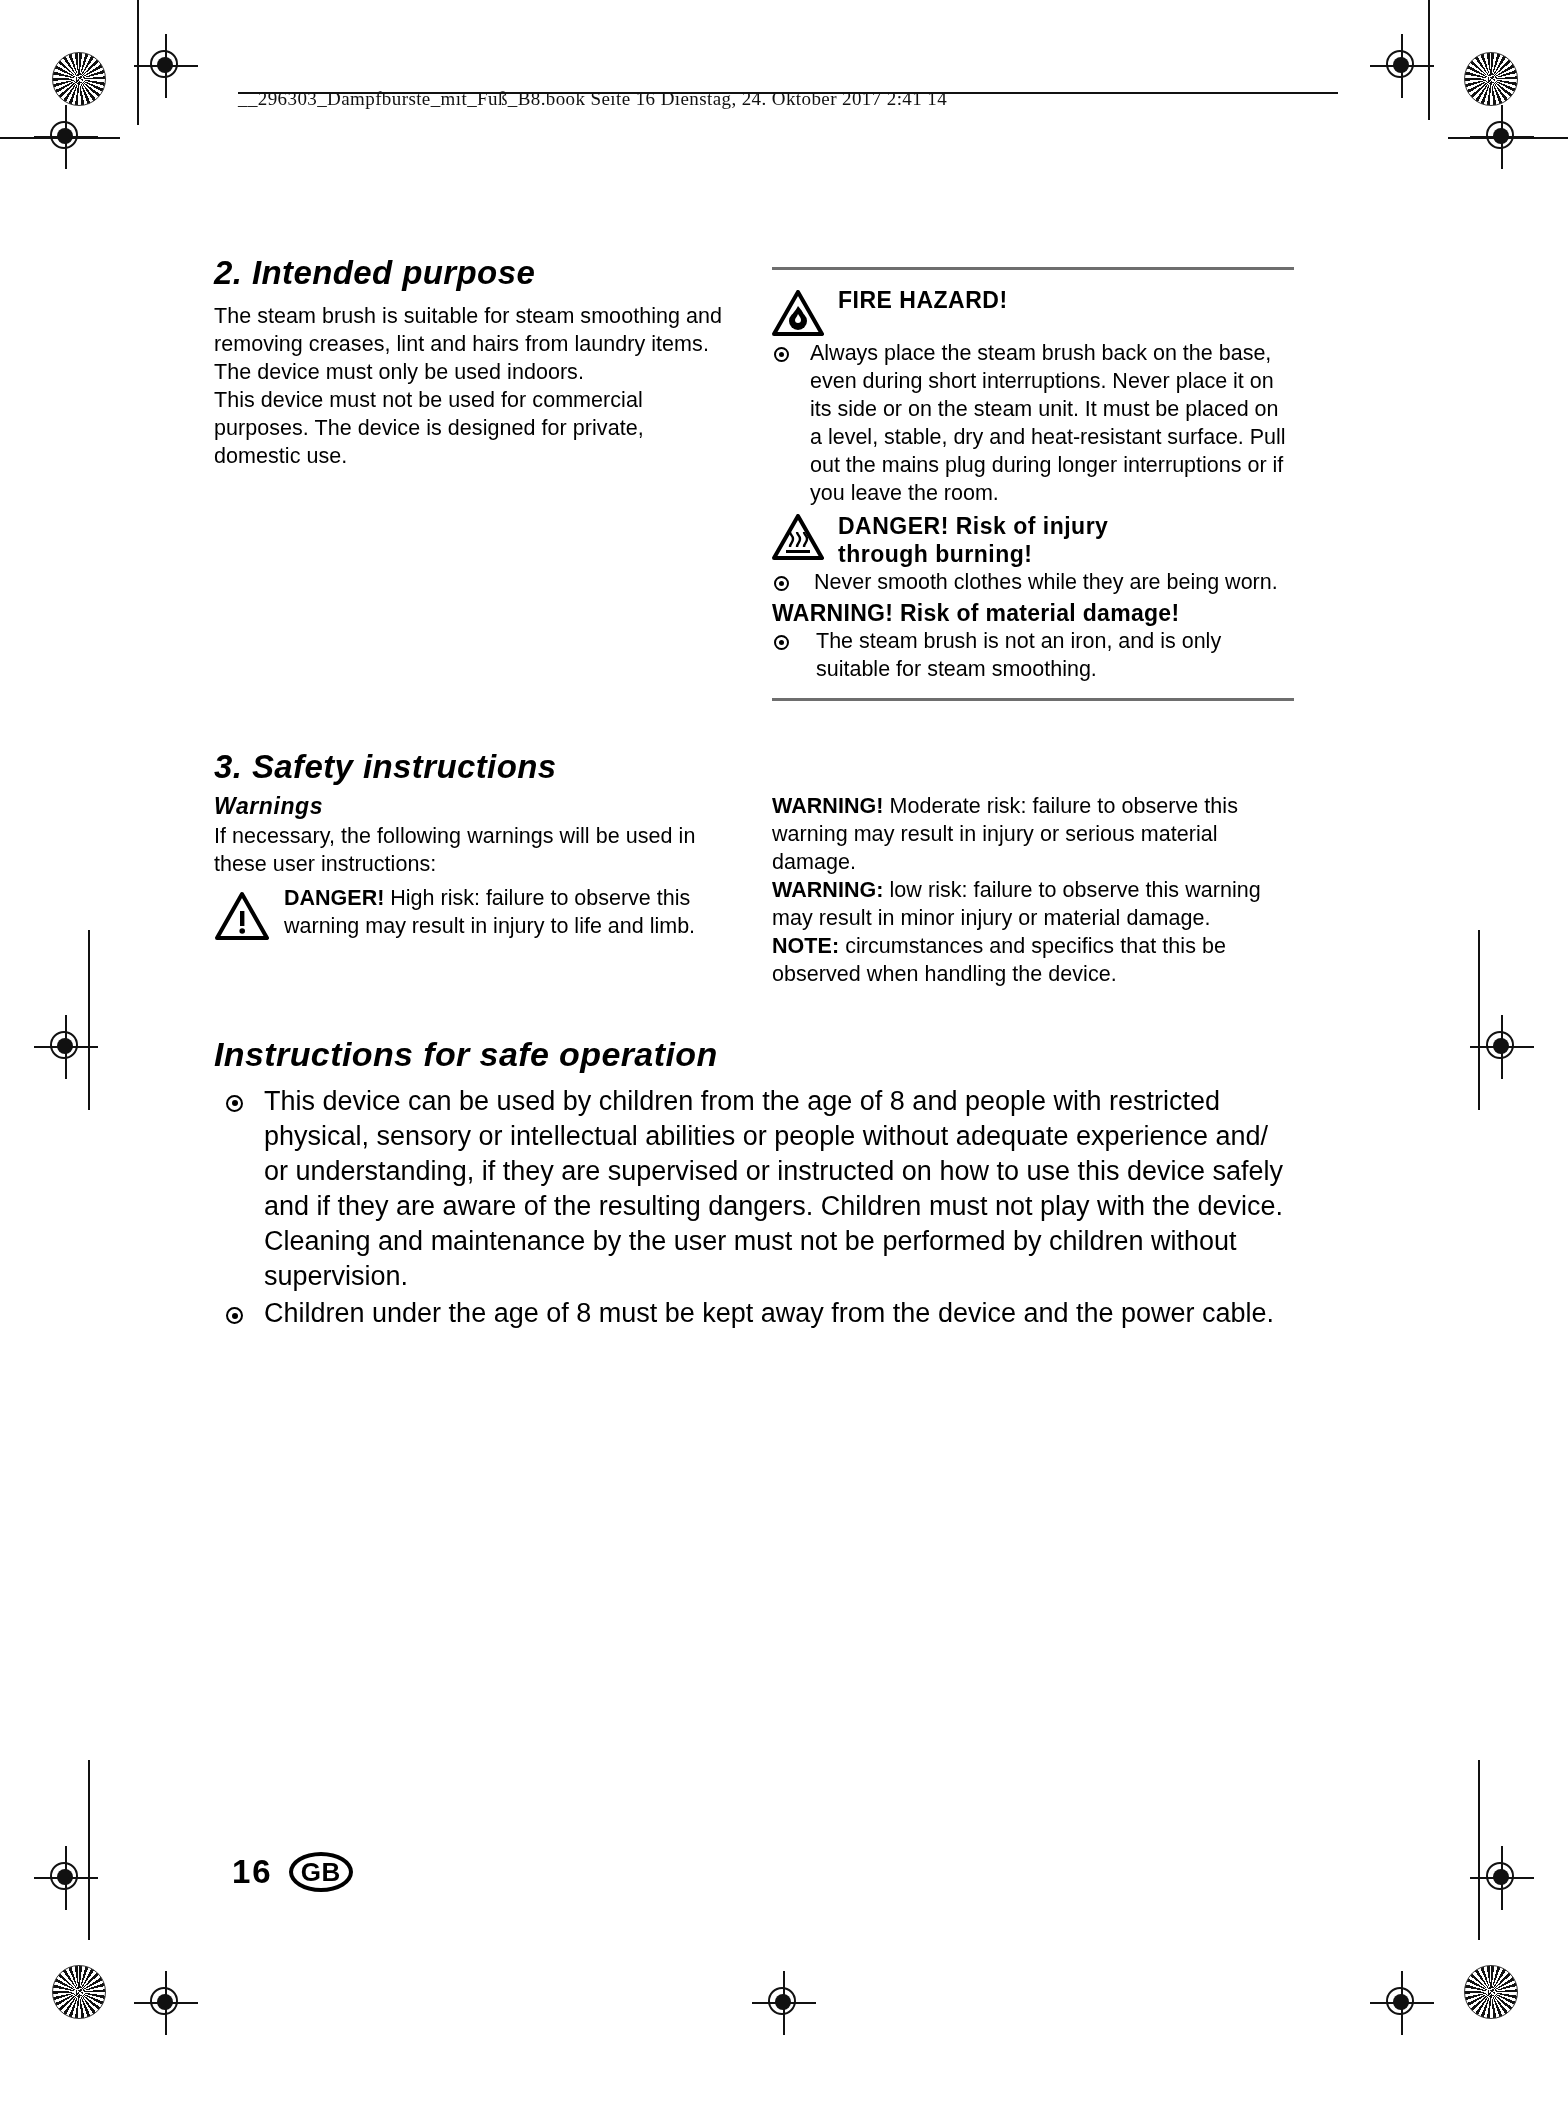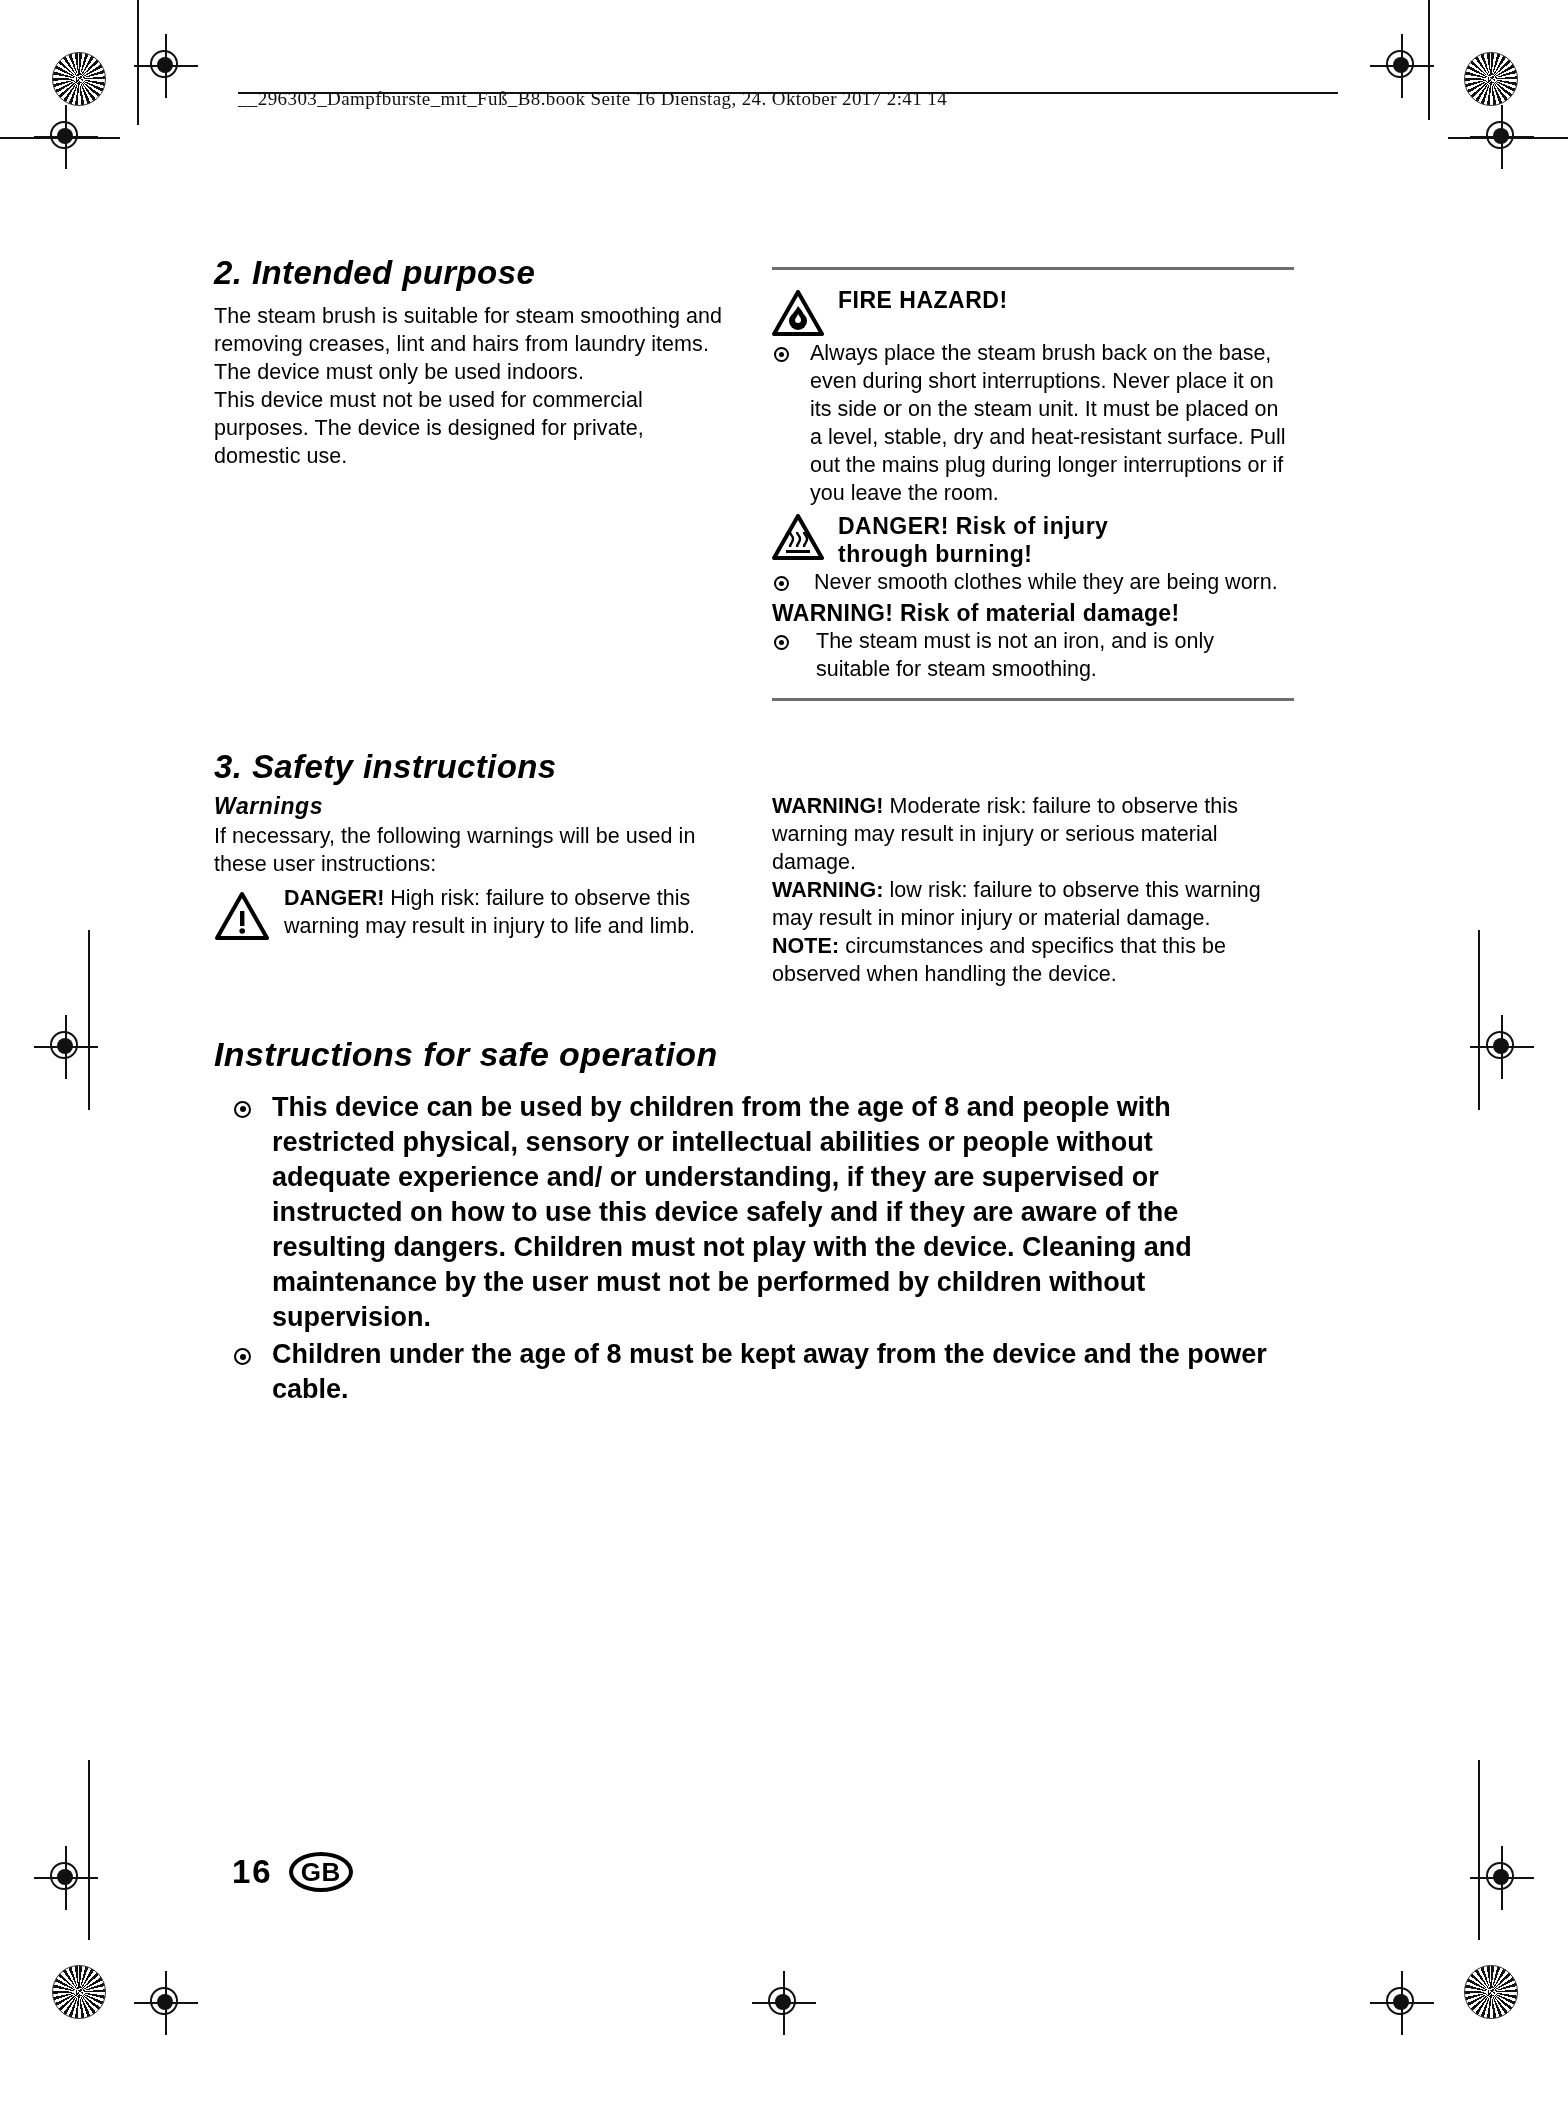--- a/index.html
+++ b/index.html
@@ -203,23 +203,22 @@
   h1.bigsec {
     font-family: "Liberation Sans", sans-serif;
     font-size: 34px;
     font-weight: bold;
     font-style: italic;
     letter-spacing: 0.4px;
     margin: 0 0 10px 0;
   }
   ul.biglist {
     list-style: none;
-    margin: 16px;
+    margin: 8px;
     padding: 0;
-    font-weight: bold;
   }
   ul.biglist li {
     position: relative;
     padding-left: 42px;
     font-size: 27px;
     line-height: 1.30;
     margin: 0 0 2px 0;
   }
   ul.biglist li .bullet {
     position: absolute;
@@ -398,21 +397,21 @@
             <span class="bullet"></span>
             <span>Never smooth clothes while they are being worn.</span>
           </li>
         </ul>
 
         <div class="bold" style="font-size:23px; letter-spacing:0.3px; line-height:1.25; margin-top:2px;">WARNING! Risk of material damage!</div>
 
         <ul class="bul">
           <li style="padding-left:44px;">
             <span class="bullet"></span>
-            <span>The steam must is not an iron, and is only suitable for steam smoothing.</span>
+            <span>The steam brush is not an iron, and is only suitable for steam smoothing.</span>
           </li>
         </ul>
 
         <div class="hr-bottom"></div>
       </div>
     </div>
 
     <div style="margin-top:48px;">
       <h1 class="sec" style="margin-bottom:8px;">3. Safety instructions</h1>
 

